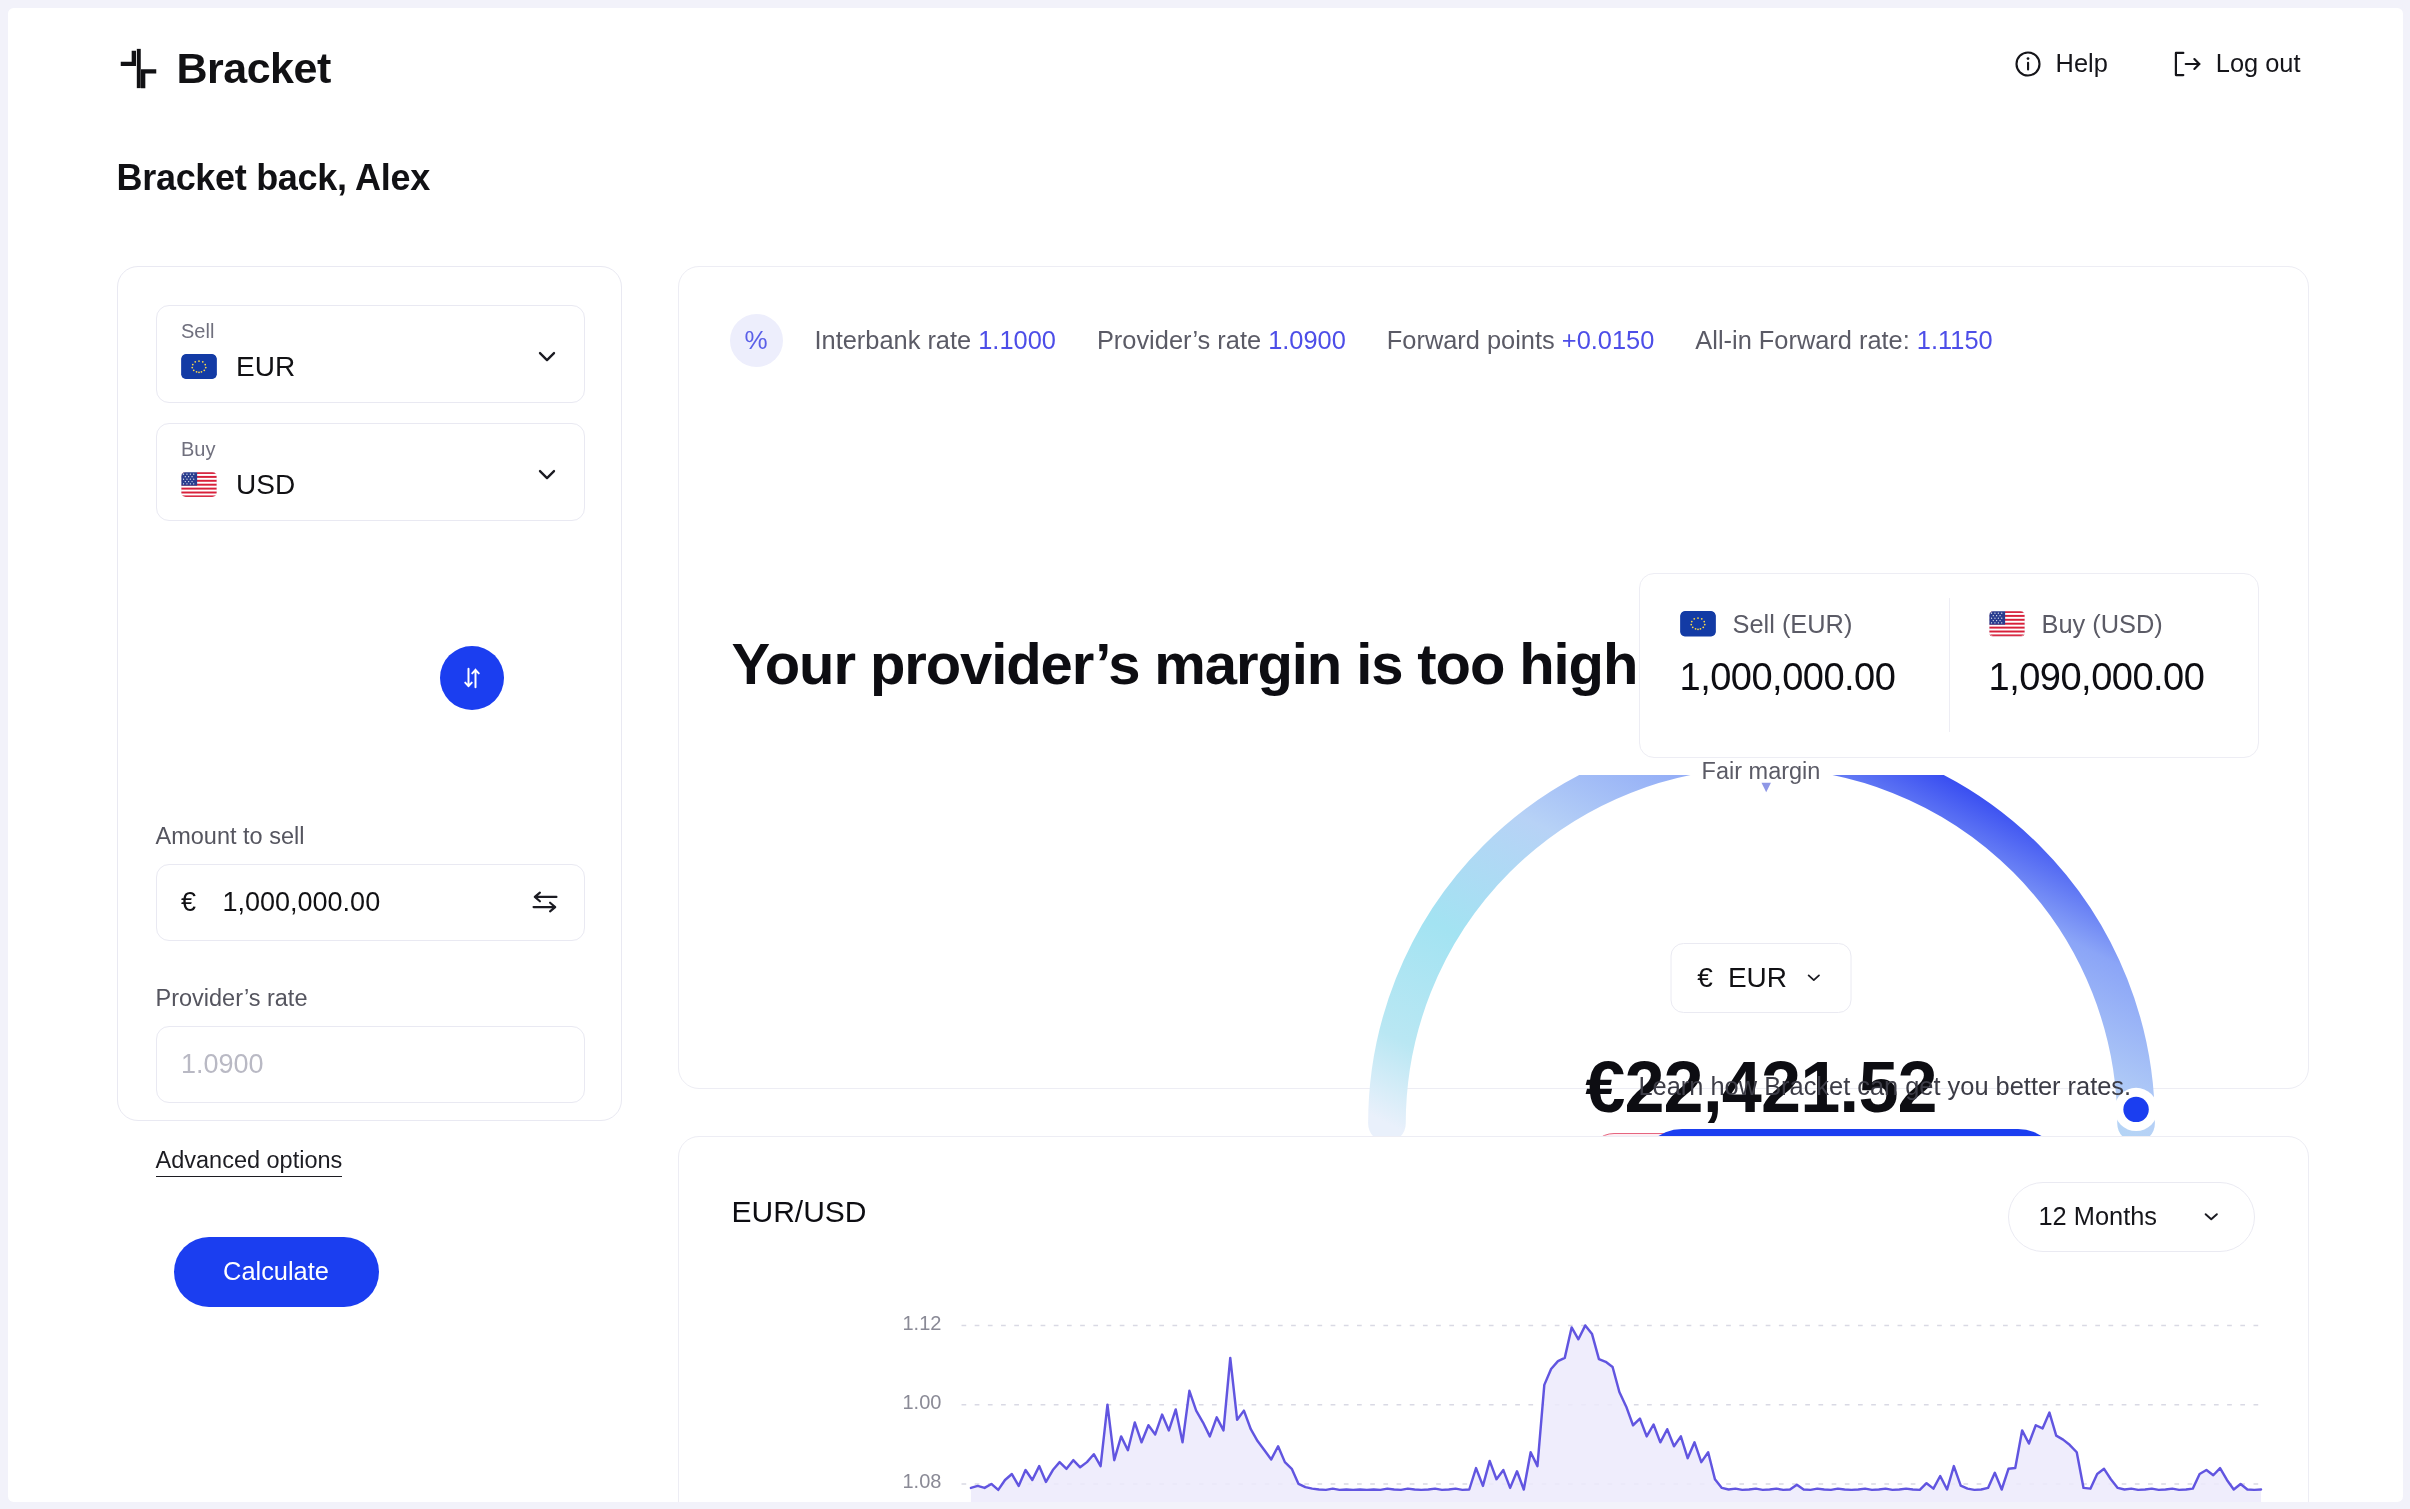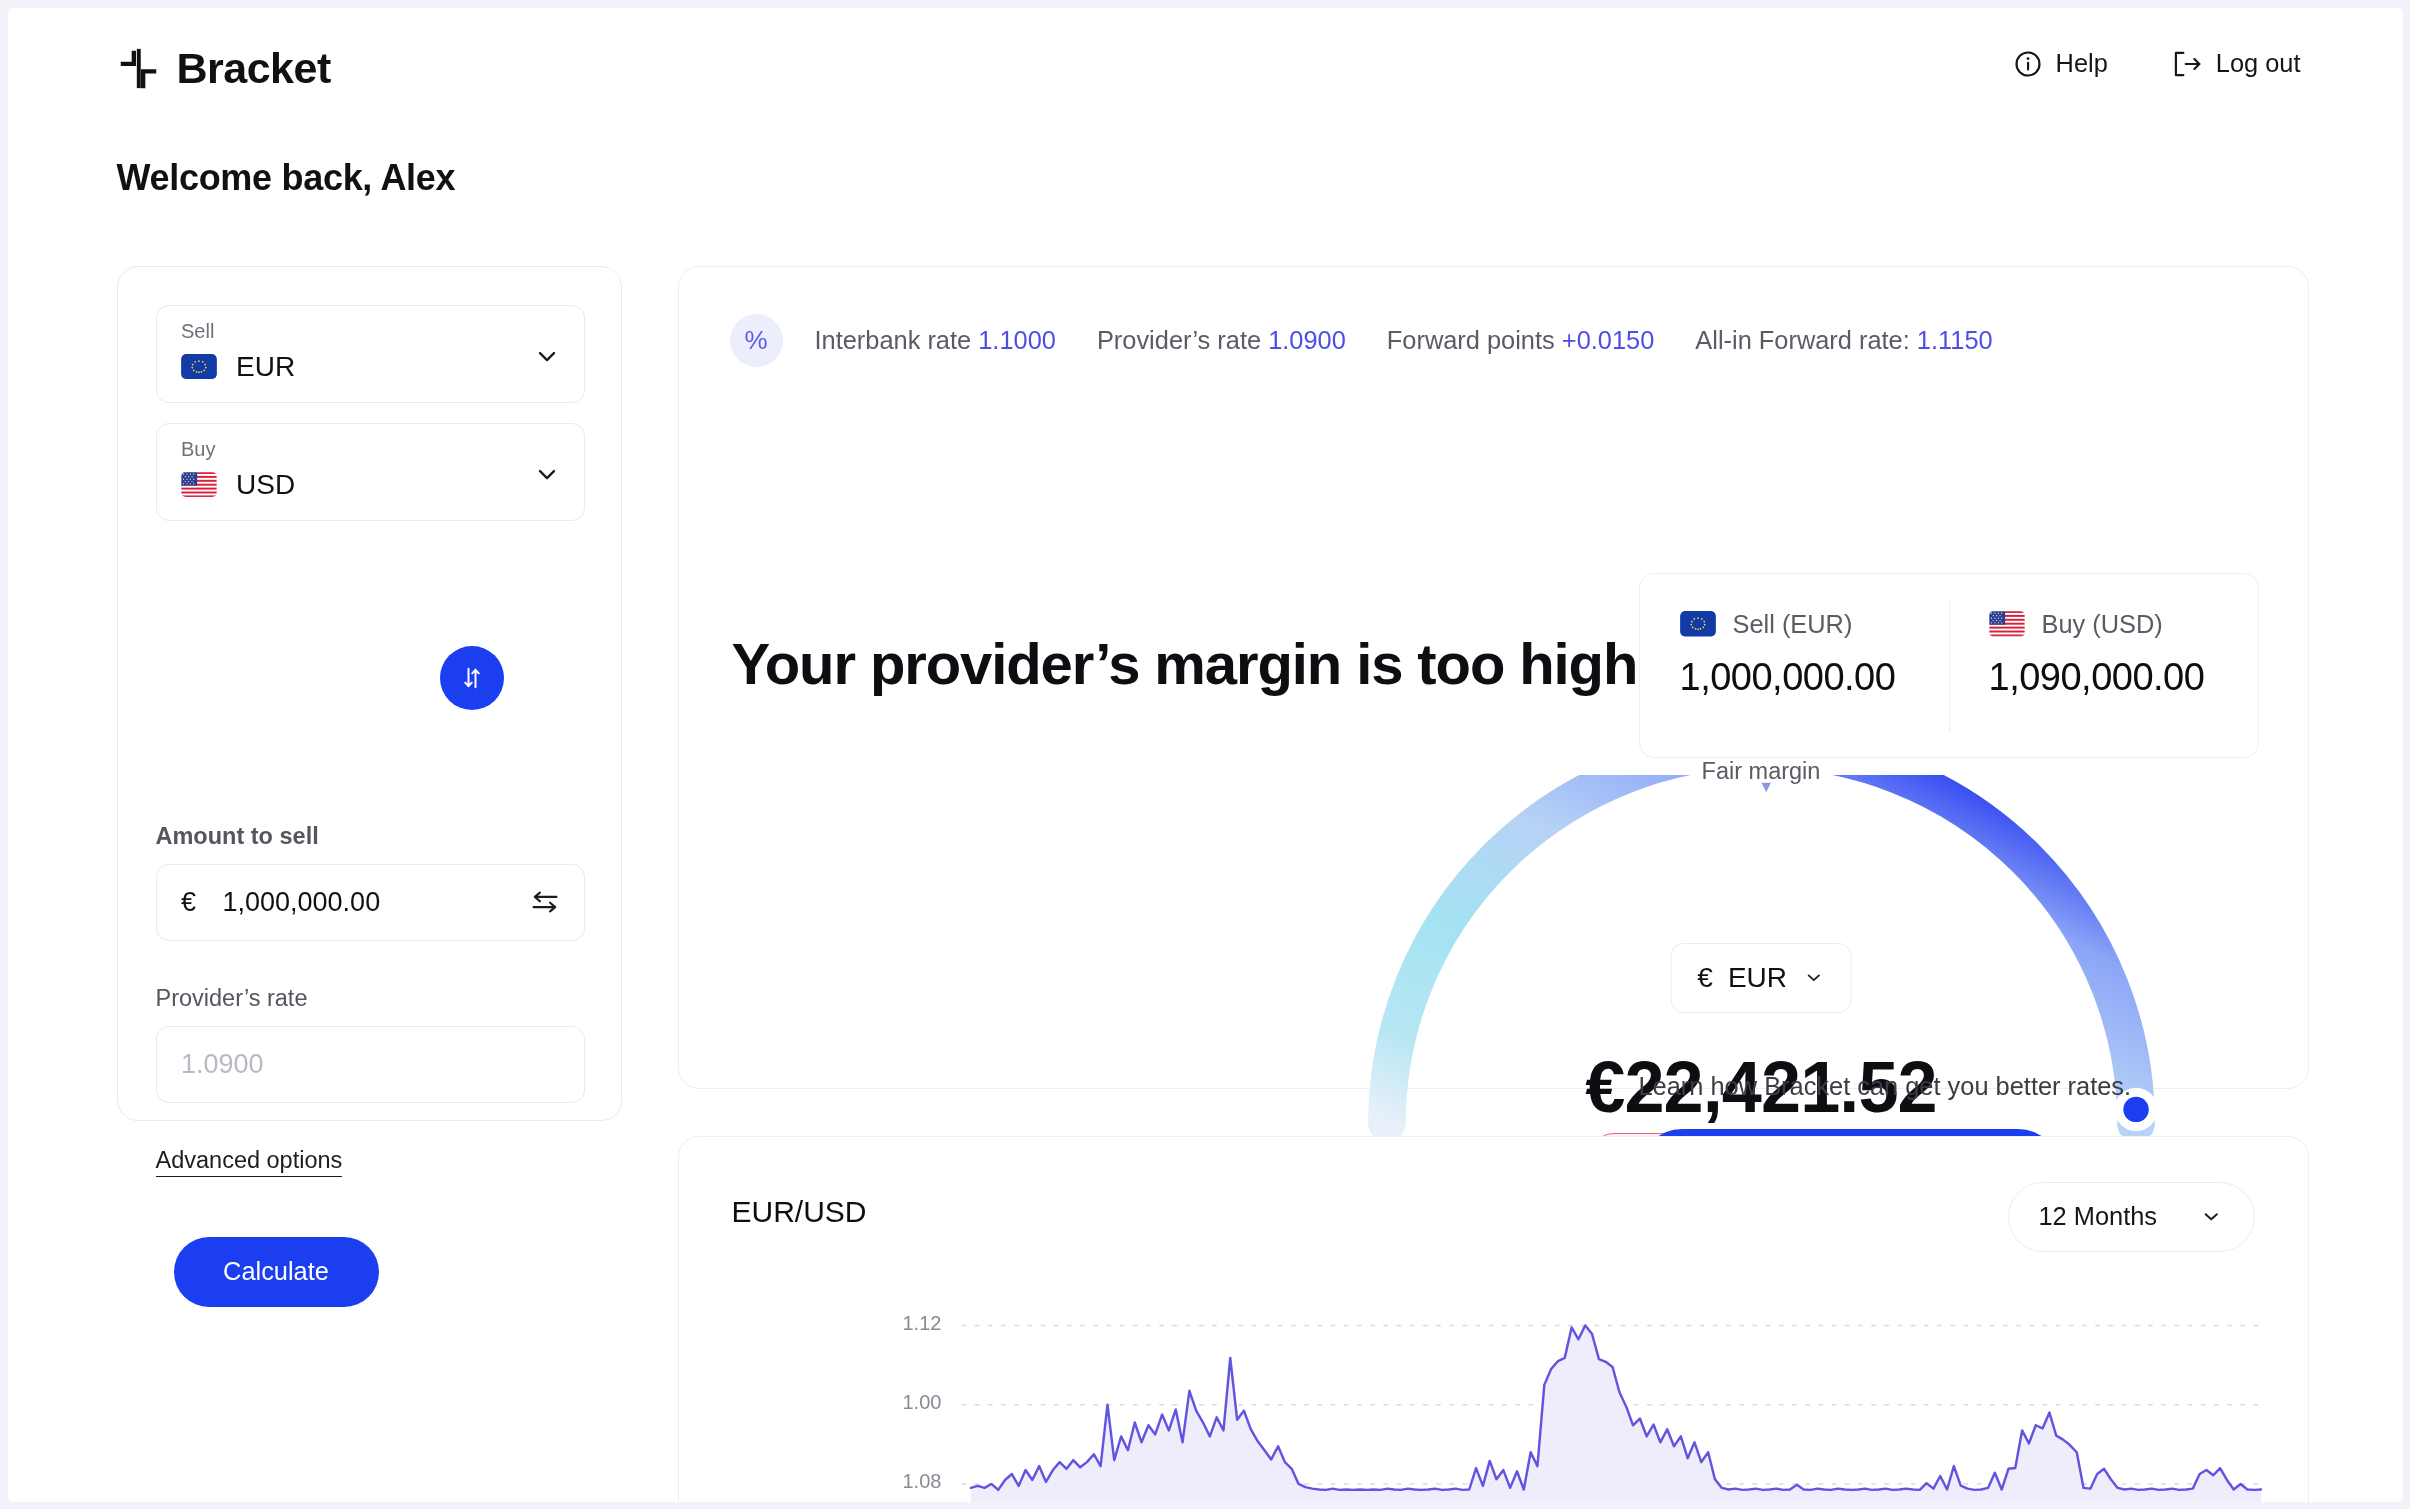--- a/index.html
+++ b/index.html
@@ -77,21 +77,21 @@
     width: 64px; height: 64px; border-radius: 50%;
     background: #1b3ef0;
     display: flex; align-items: center; justify-content: center;
     cursor: pointer; z-index: 5;
   }
 
   .field-label {
     position: absolute; left: 38px;
     font-size: 23.5px; color: #55555f;
   }
-  .lbl-amount { top: 556px; font-weight: bold; }
+  .lbl-amount { top: 556px; }
   .lbl-rate   { top: 718px; }
 
   .input-box {
     position: absolute; left: 38px; width: 429px; height: 77px;
     border: 1.5px solid #e9e9f2; border-radius: 13px; background: #fff;
   }
   .in-amount { top: 597px; }
   .in-rate   { top: 759px; }
   .in-cur {
     position: absolute; left: 24.5px; top: 50%; transform: translateY(-50%);
@@ -276,21 +276,21 @@
         <svg class="icon-ico" width="32" height="30" viewBox="0 0 26 24">
           <path d="M10 3 H4 V21 H10" fill="none" stroke="#15151a" stroke-width="1.8" stroke-linecap="round" stroke-linejoin="round"></path>
           <path d="M12 12 H23" fill="none" stroke="#15151a" stroke-width="1.8" stroke-linecap="round"></path>
           <path d="M19 8 L23 12 L19 16" fill="none" stroke="#15151a" stroke-width="1.8" stroke-linecap="round" stroke-linejoin="round"></path>
         </svg>
         <span>Log out</span>
       </div>
     </div>
   </div>
 
-  <div class="welcome">Welcome back, Alex</div>
+  <div class="welcome">Bracket back, Alex</div>
 
   <div class="calc-card">
 
     <div class="fx-select fx-sell">
       <div class="fx-label">Sell</div>
       <div class="fx-row">
         <svg class="flag" viewBox="0 0 38 27">
           <rect width="38" height="27" rx="5" fill="#133ba5"></rect>
           <g fill="#f7d74a">
             <circle cx="19" cy="7.5" r="0.95"></circle>

